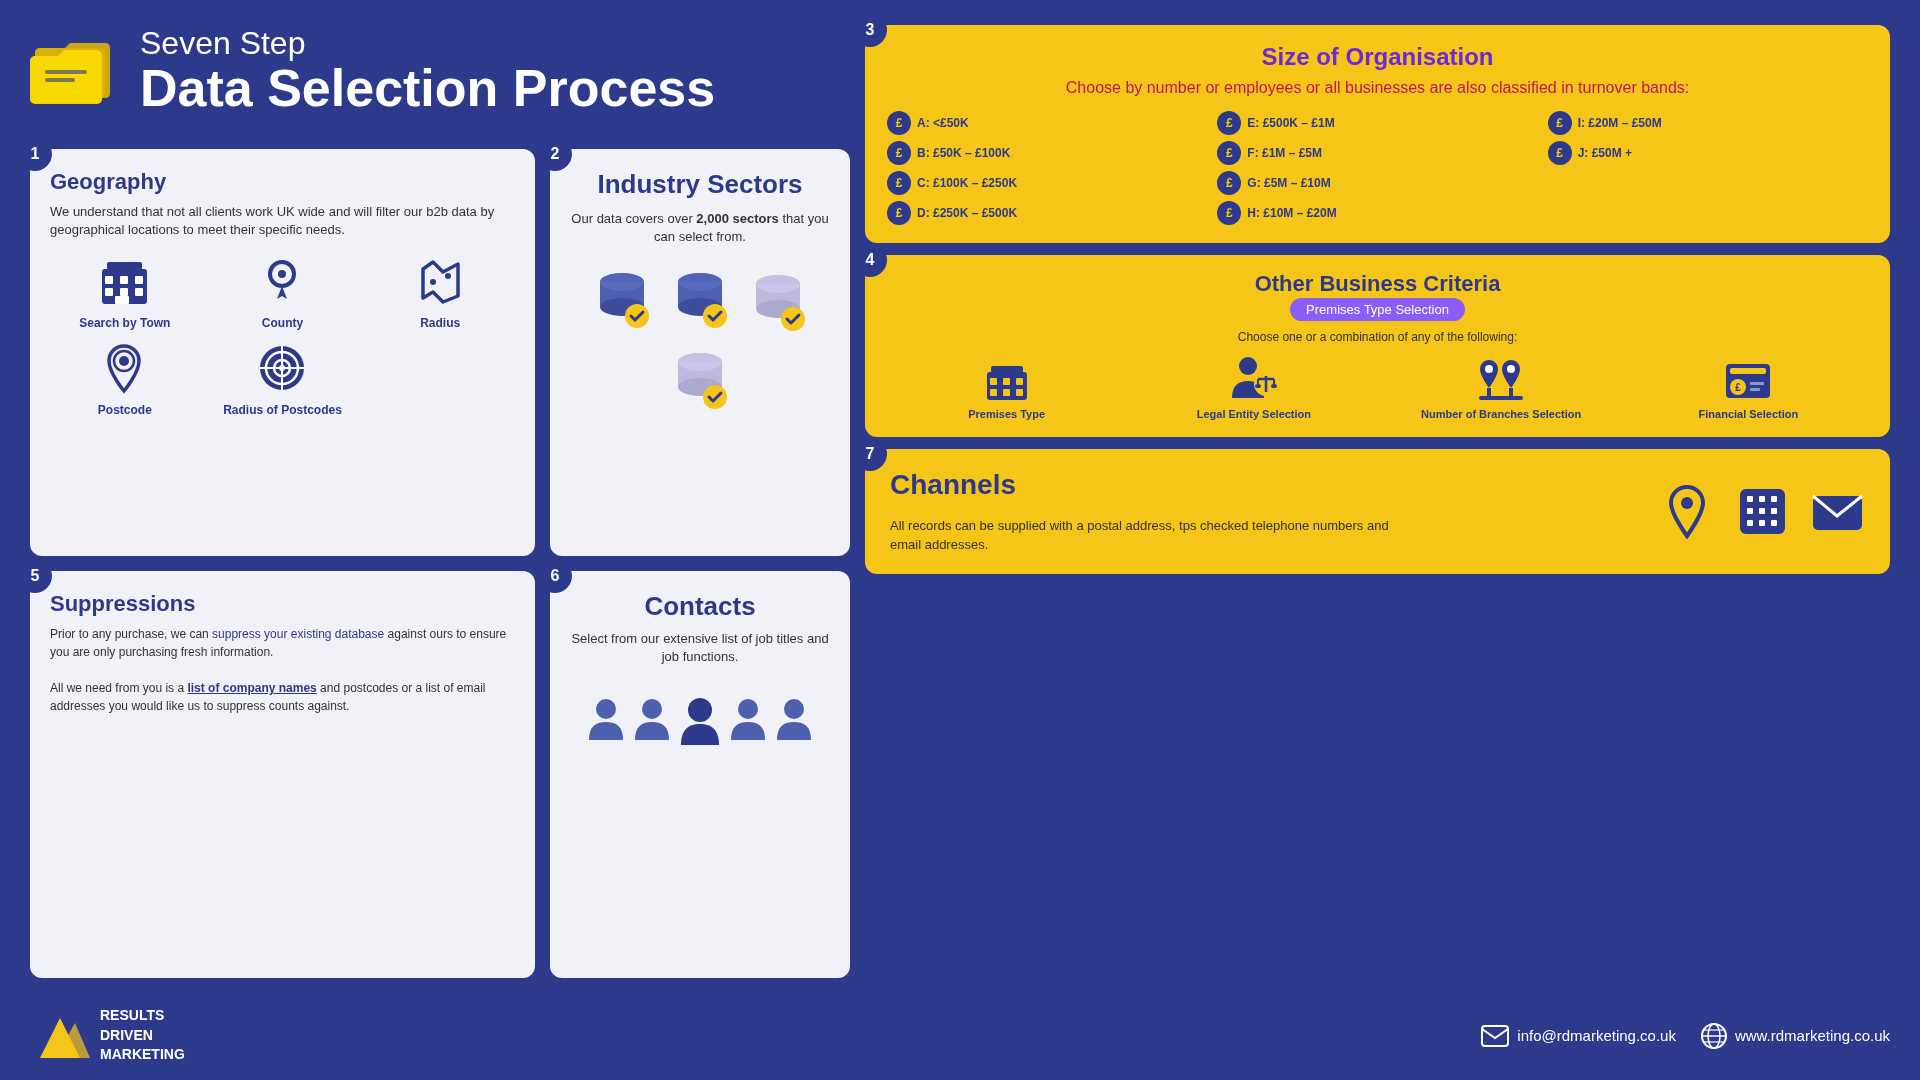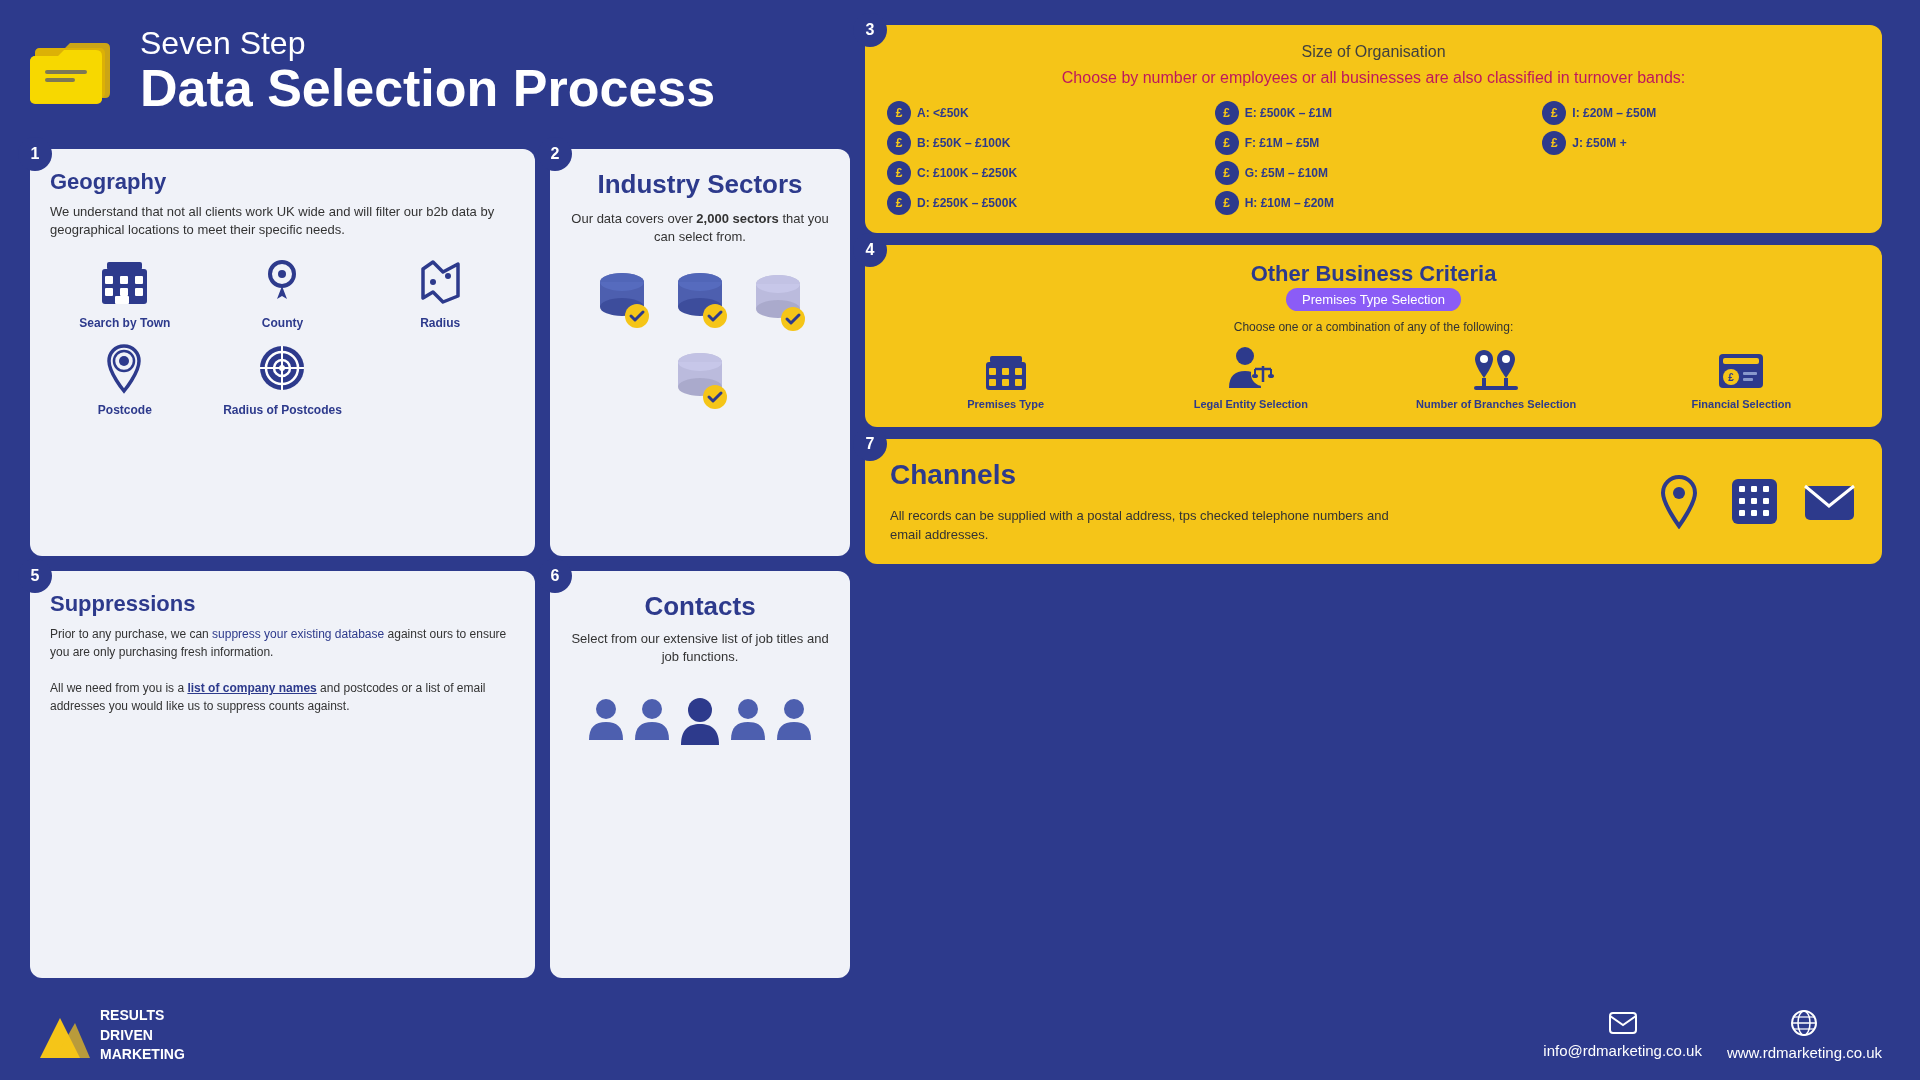--- a/index.html
+++ b/index.html
@@ -130,23 +130,23 @@
       margin-bottom: 10px;
     }
 
     .industry-card p {
       font-size: 13px;
       margin-bottom: 10px;
     }
 
     
     .size-card h3 {
-      color: #404040;
-      font-size: 16px;
-      font-weight: 400;
+      color: #6d28d9;
+      font-size: 24px;
+      font-weight: 700;
       text-align: center;
       margin-bottom: 6px;
     }
 
     .size-card p.subtitle {
       text-align: center;
       color: #be185d;
       font-size: 16px;
       margin-bottom: 12px;
     }
@@ -328,29 +328,28 @@
       align-items: center;
       gap: 25px;
     }
 
     .footer-contact-item {
       display: flex;
       align-items: center;
       gap: 8px;
       color: white;
       font-size: 15px;
-      flex-direction: column;
     }
 
     
     .main-wrapper {
       width: 1920px;
       height: 1080px;
       background-color: #2d3a8c;
-      padding: 25px 38px 15px 30px;
+      padding: 25px 30px 15px 30px;
       display: flex;
       flex-direction: column;
       gap: 16px;
     }
 
     .top-section {
       display: flex;
       gap: 15px;
       flex: 1;
     }

